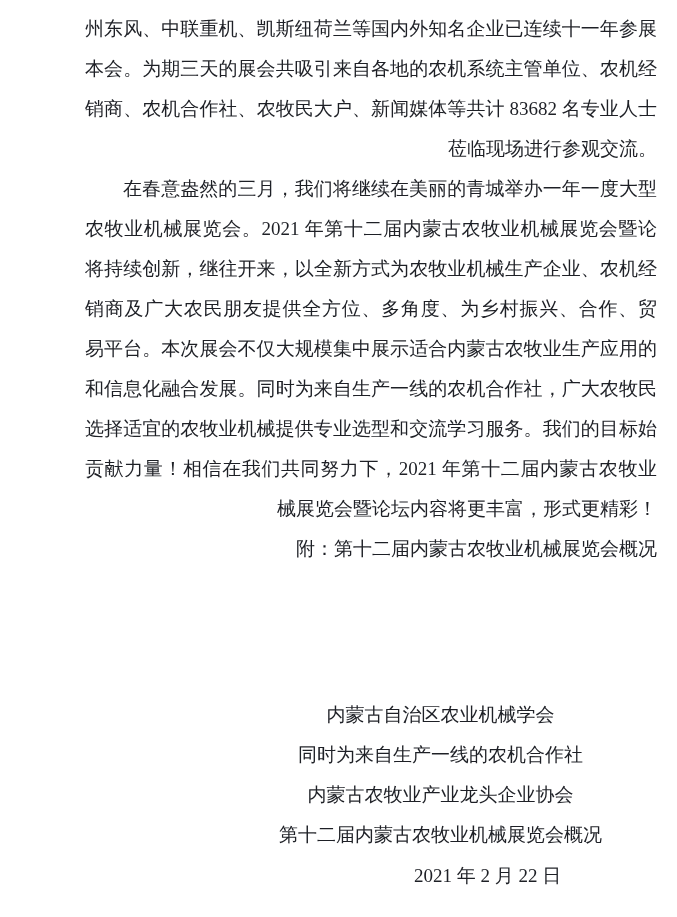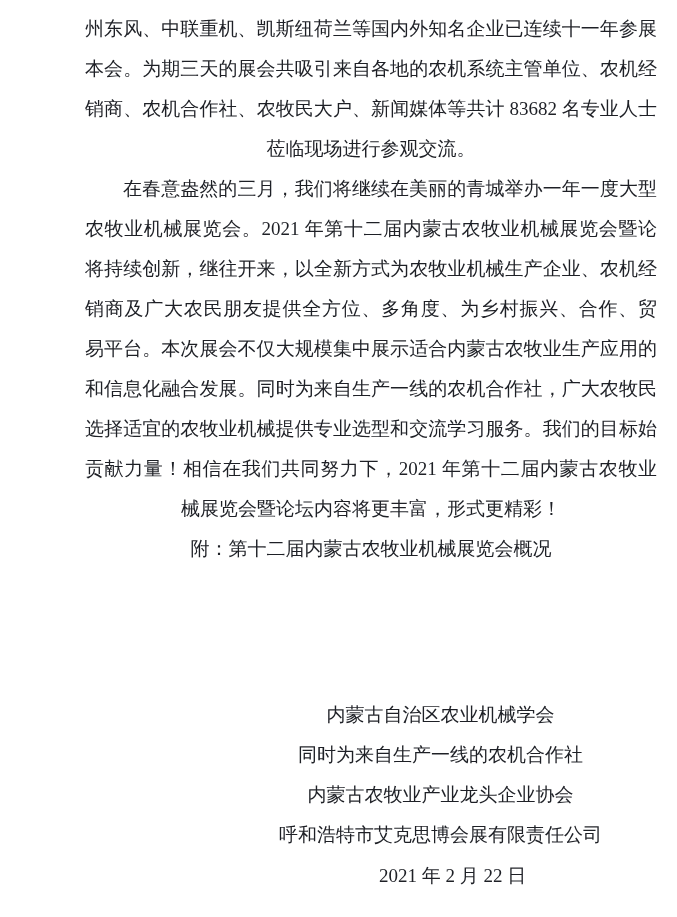--- a/index.html
+++ b/index.html
@@ -20,21 +20,21 @@
     position: absolute;
     top: 9px;
     left: 58px;
     width: 572px;
     font-size: 19px;
     margin-left: 27px;
   }
   .line {
     height: 40px;
     line-height: 40px;
-    text-align: center;
+    text-align: right;
     white-space: nowrap;
     box-sizing: border-box;
   }
   .fill {
     white-space: normal;
     overflow: hidden;
     text-align: justify;
     text-align-last: justify;
   }
   .indent {
@@ -45,21 +45,21 @@
     top: 695px;
     left: 279px;
     font-size: 19px;
   }
   .signature-block .line {
     text-align: center;
   }
   .date-line {
     position: absolute;
     top: 856px;
-    left: 379px;
+    left: 414px;
     font-size: 19px;
     height: 40px;
     line-height: 40px;
     white-space: nowrap;
   }
 </style>
 </head>
 <body>
 
 <div class="page">
@@ -81,18 +81,18 @@
     <div class="line fill">贡献力量！相信在我们共同努力下，2021 年第十二届内蒙古农牧业机</div>
     <div class="line">械展览会暨论坛内容将更丰富，形式更精彩！</div>
 
     <div class="line">附：第十二届内蒙古农牧业机械展览会概况</div>
   </div>
 
   <div class="signature-block">
     <div class="line">内蒙古自治区农业机械学会</div>
     <div class="line">同时为来自生产一线的农机合作社</div>
     <div class="line">内蒙古农牧业产业龙头企业协会</div>
-    <div class="line">呼和浩特市艾克思博会展有限责任公司</div>
+    <div class="line">第十二届内蒙古农牧业机械展览会概况</div>
   </div>
 
   <div class="date-line">2021 年 2 月 22 日</div>
 
 </div>
 
 </body></html>

